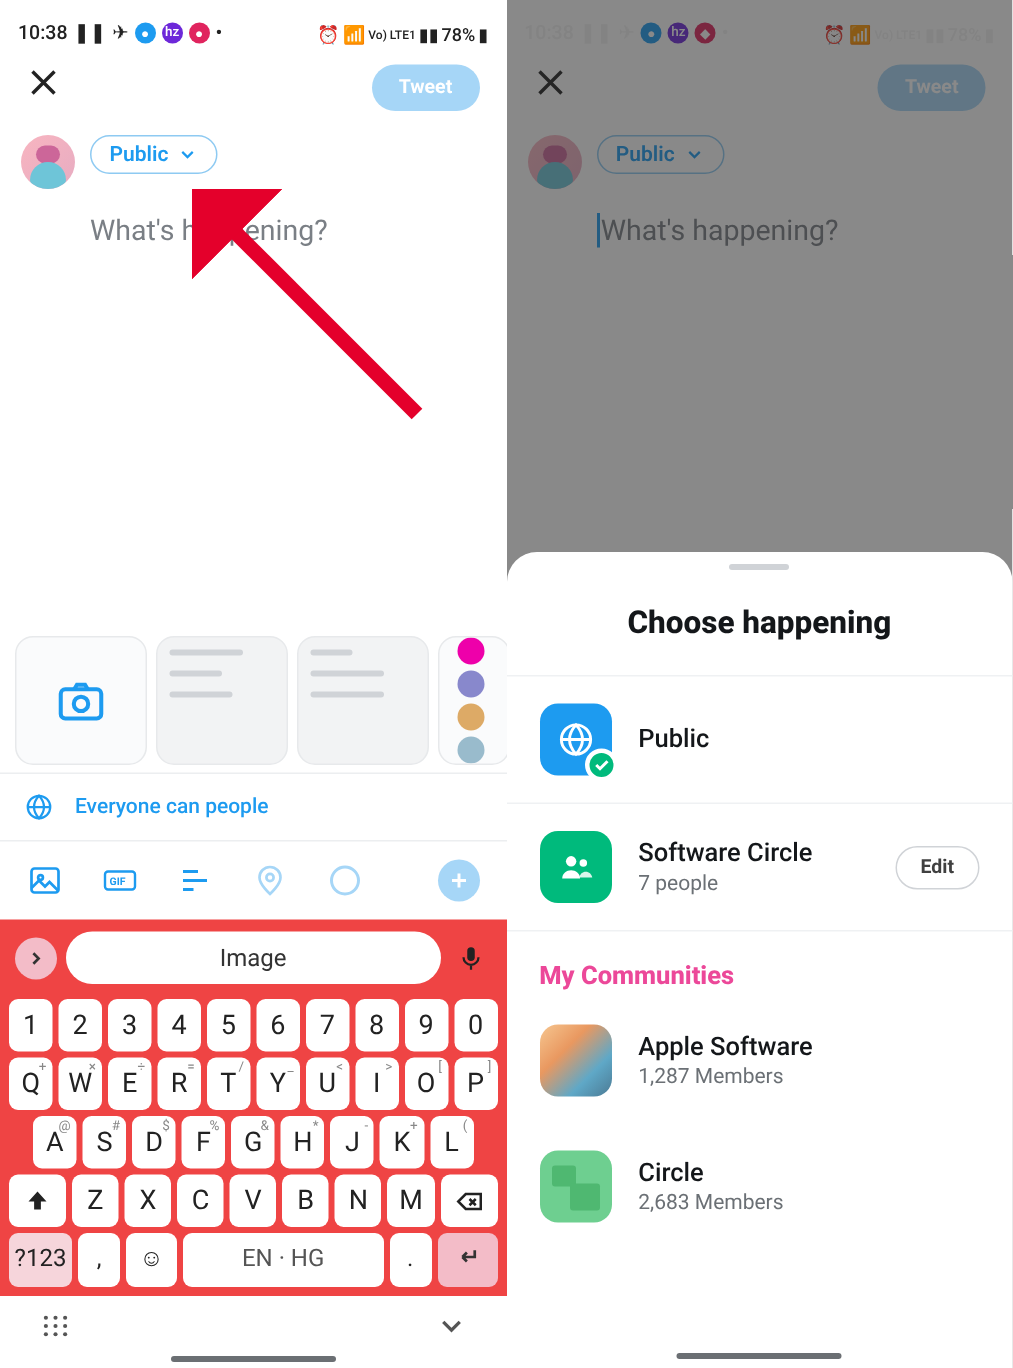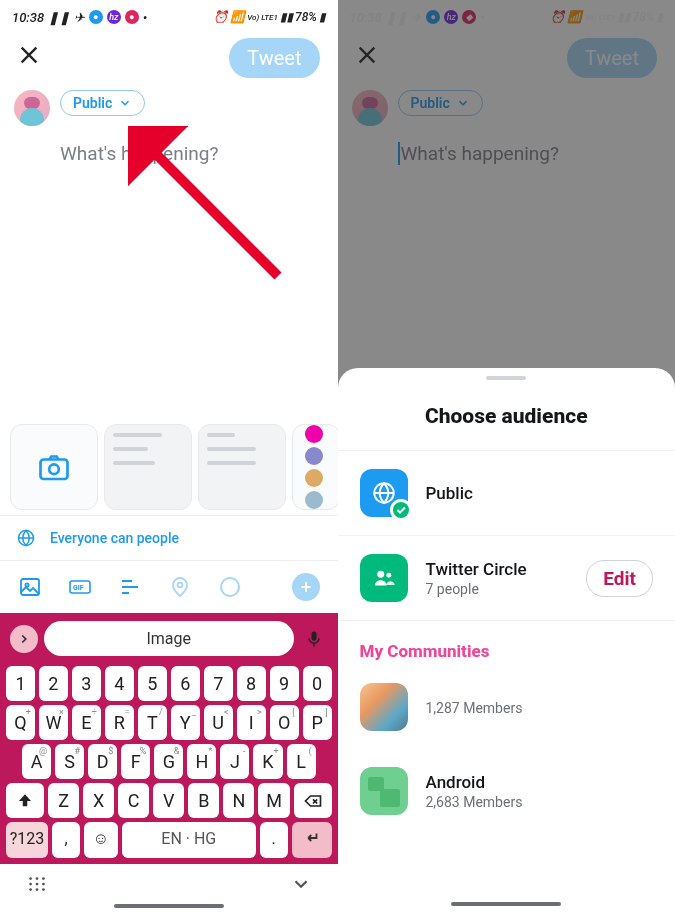--- a/index.html
+++ b/index.html
@@ -1,32 +1,32 @@
 <!DOCTYPE html>
 <html><head>
 <meta charset="utf-8">
 <style>
   * { margin: 0; padding: 0; box-sizing: border-box; font-family: -apple-system, BlinkMacSystemFont, "Segoe UI", Roboto, Helvetica, Arial, sans-serif; }
   body { width: 675px; height: 912px; display: flex; background: #fff; overflow: hidden; }
   .screen { width: 337.5px; height: 912px; position: relative; background: #fff; display: flex; flex-direction: column; }
   .screen.right { background: #fff; }
   
-  .statusbar { height: 30px; display: flex; align-items: center; justify-content: space-between; padding: 4px 12px 0; font-size: 13px; font-weight: 500; color: #222; font-style: italic; }
+  .statusbar { height: 30px; display: flex; align-items: flex-end; justify-content: space-between; padding: 4px 12px 0; font-size: 13px; font-weight: 500; color: #222; }
   .statusbar .icons { display: flex; align-items: center; gap: 4px; }
   .statusbar .icons span { display: inline-flex; align-items: center; }
   .sb-clock { font-size: 13px; font-weight: 500; }
   .sb-right { font-size: 12px; display: flex; align-items: center; gap: 2px; }
   .circ { width: 14px; height: 14px; border-radius: 50%; display: inline-flex; align-items: center; justify-content: center; font-size: 9px; color:#fff; }
   .circ.blue { background:#1d9bf0; }
   .circ.teal { background:#6d28d9; }
   .circ.red { background:#e0245e; }
   
   .header { height: 56px; display: flex; align-items: center; justify-content: space-between; padding: 0 18px; }
   .close-x { font-size: 24px; color:#222; cursor:pointer; }
-  .tweet-btn { background:#a6d6f7; color:#fff; font-size:20px; font-weight:400; padding:8px 18px; border-radius:20px; cursor:pointer; }
+  .tweet-btn { background:#a6d6f7; color:#fff; font-size:13px; font-weight:700; padding:8px 18px; border-radius:20px; cursor:pointer; }
   
   .compose-row { display:flex; align-items:flex-start; padding: 4px 14px 0; gap:10px; }
   .avatar { width:36px; height:36px; border-radius:50%; background: linear-gradient(135deg,#f8b5c0,#e7acc2); position:relative; overflow:hidden; }
   .avatar::after{ content:""; position:absolute; bottom:0; left:6px; width:24px; height:18px; background:#6ec5d8; border-radius:12px 12px 6px 6px; }
   .avatar::before{ content:""; position:absolute; top:7px; left:10px; width:16px; height:12px; background:#c69; border-radius:8px; }
   .audience-pill { display:inline-flex; align-items:center; gap:6px; border:1px solid #8ecaf2; color:#1d9bf0; font-size:14px; font-weight:600; padding:4px 12px; border-radius:16px; cursor:pointer; }
   .audience-pill svg { width:14px; height:14px; }
   .compose-text { padding: 16px 16px 0 60px; color:#7a7f85; font-size:19px; }
   
   .media-strip { margin-top:auto; display:flex; gap:6px; padding:6px 10px; height:96px; align-items:center; }
@@ -41,21 +41,21 @@
   .av-row{display:flex;gap:4px;align-items:center;}
   
   .reply-row { border-top:1px solid #eceef0; border-bottom:1px solid #eceef0; padding:12px 16px; display:flex; align-items:center; gap:14px; color:#1d9bf0; font-size:14px; font-weight:500;}
   .reply-row svg{width:20px;height:20px;}
   
   .toolbar { display:flex; align-items:center; gap:26px; padding:12px 18px; }
   .tool-ic { width:24px; height:24px; color:#1d9bf0; display:flex; align-items:center; justify-content:center; }
   .tool-ic.faded{ color:#a6d6f7; }
   .tool-plus { margin-left:auto; width:28px; height:28px; background:#a6d6f7; border-radius:50%; display:flex; align-items:center; justify-content:center; color:#fff; }
   
-  .kb { background:#be185d; padding:6px; display:flex; flex-direction:column; gap:4px; flex:0 0 auto;}
+  .kb { background:#ef4444; padding:6px; display:flex; flex-direction:column; gap:4px; flex:0 0 auto;}
   .kb-top { display:flex; align-items:center; gap:6px; padding:2px 4px 6px;}
   .kb-chev { width:28px; height:28px; background:#f3bcc8; border-radius:50%; display:flex; align-items:center; justify-content:center; color:#444; }
   .kb-sugg { flex:1; background:#fff; border-radius:18px; padding:8px 16px; text-align:center; font-size:16px; color:#333; }
   .kb-mic { width:28px; height:28px; display:flex; align-items:center; justify-content:center; }
   .kb-row { display:flex; gap:4px; justify-content:space-between; }
   .key { flex:1; background:#fff; border-radius:6px; text-align:center; padding:7px 0; font-size:18px; color:#222; position:relative; min-width:0; }
   .key .sup { position:absolute; top:2px; right:4px; font-size:9px; color:#888;}
   .kb-row.row3 { padding:0 16px; }
   .key.shift, .key.back { flex:0 0 38px; background:#fff; display:flex; align-items:center; justify-content:center;}
   .kb-row.row5 .key { font-size:16px; }
@@ -80,21 +80,21 @@
   .sheet-title { text-align:center; font-size:21px; font-weight:800; color:#14171a; padding:24px 0 22px; border-bottom:1px solid #eff1f3;}
   .aud-item { display:flex; align-items:center; gap:18px; padding:18px 22px; border-bottom:1px solid #eff1f3; }
   .aud-item.noborder{border-bottom:none;}
   .aud-ic { width:48px; height:48px; border-radius:12px; display:flex; align-items:center; justify-content:center; position:relative;}
   .aud-ic.public { background:#1d9bf0; }
   .aud-ic.circle { background:#00ba7c; }
   .aud-ic .check { position:absolute; bottom:-4px; right:-4px; width:22px; height:22px; background:#00ba7c; border:3px solid #fff; border-radius:50%; display:flex; align-items:center; justify-content:center; }
   .aud-text { flex:1; }
   .aud-label { font-size:17px; font-weight:500; color:#14171a; }
   .aud-sub { font-size:14px; color:#6b7075; margin-top:2px;}
-  .edit-btn { border:1px solid #d0d3d7; background:#fff; border-radius:18px; padding:6px 16px; font-size:19px; font-weight:700; color:#be185d; cursor:pointer;}
+  .edit-btn { border:1px solid #d0d3d7; background:#fff; border-radius:18px; padding:6px 16px; font-size:13px; font-weight:700; color:#404040; cursor:pointer;}
   .section-h { font-size:17px; font-weight:800; color:#ec4899; padding:20px 22px 4px; }
   .comm-ic { width:48px; height:48px; border-radius:12px; }
   .comm-ic.apple { background:linear-gradient(135deg,#f6c690 0%, #e99860 35%, #5fa8c7 70%, #4b7a94 100%); }
   .comm-ic.android { background:#6ecf90; position:relative; overflow:hidden;}
   .comm-ic.android::before{content:"";position:absolute;left:8px;top:10px;width:16px;height:14px;background:#4fb871;border-radius:2px;}
   .comm-ic.android::after{content:"";position:absolute;left:20px;top:22px;width:20px;height:18px;background:#4fb871;border-radius:2px;}
 
   
   .arrow { position:absolute; z-index:10; pointer-events:none; }
   .arrow.a1 { left:128px; top:126px; width:160px; height:160px; }
@@ -382,21 +382,21 @@
             <path d="M6 9l6 6 6-6"></path>
           </svg>
       </div>
     </div>
     <div class="compose-text" style="padding-left:60px;"><span style="border-left:2px solid #1d9bf0;padding-left:1px;">What's happening?</span></div>
   </div>
   <div class="dim-bg"></div>
 
   <div class="sheet">
     <div class="grab"></div>
-    <div class="sheet-title">Choose audience</div>
+    <div class="sheet-title">Choose happening</div>
 
     <div class="aud-item">
       <div class="aud-ic public">
         <svg width="26" height="26" viewBox="0 0 24 24" fill="none" stroke="#fff" stroke-width="1.8">
             <circle cx="12" cy="12" r="9"></circle>
             <path d="M3 12h18M12 3c2.5 2.7 4 5.7 4 9s-1.5 6.3-4 9c-2.5-2.7-4-5.7-4-9s1.5-6.3 4-9z"></path>
           </svg>
         <span class="check">
             <svg width="12" height="12" viewBox="0 0 24 24" fill="none" stroke="#fff" stroke-width="4">
               <path d="M5 12l5 5L20 7"></path>
@@ -411,39 +411,40 @@
     <div class="aud-item">
       <div class="aud-ic circle">
         <svg width="26" height="26" viewBox="0 0 24 24" fill="#fff">
             <circle cx="9" cy="8.5" r="3.2"></circle>
             <path d="M3.5 19c0-3 2.7-5 5.5-5s5.5 2 5.5 5"></path>
             <circle cx="16.5" cy="9.5" r="2.3"></circle>
             <path d="M14 18.5c.4-2.2 2-3.6 4-3.6s3.6 1.4 4 3.6" opacity=".85"></path>
           </svg>
       </div>
       <div class="aud-text">
-        <div class="aud-label">Twitter Circle</div>
+        <div class="aud-label">Software Circle</div>
         <div class="aud-sub">7 people</div>
       </div>
       <div class="edit-btn">Edit</div>
     </div>
 
     <div class="section-h">My Communities</div>
 
     <div class="aud-item noborder">
       <div class="comm-ic apple"></div>
       <div class="aud-text">
+        <div class="aud-label">Apple Software</div>
         <div class="aud-sub">1,287 Members</div>
       </div>
     </div>
 
     <div class="aud-item noborder">
       <div class="comm-ic android"></div>
       <div class="aud-text">
-        <div class="aud-label">Android</div>
+        <div class="aud-label">Circle</div>
         <div class="aud-sub">2,683 Members</div>
       </div>
     </div>
     <div style="flex:1"></div>
     <div class="hbar" style="margin-bottom:6px;"></div>
   </div>
 
 </div>
 
 </body></html>

